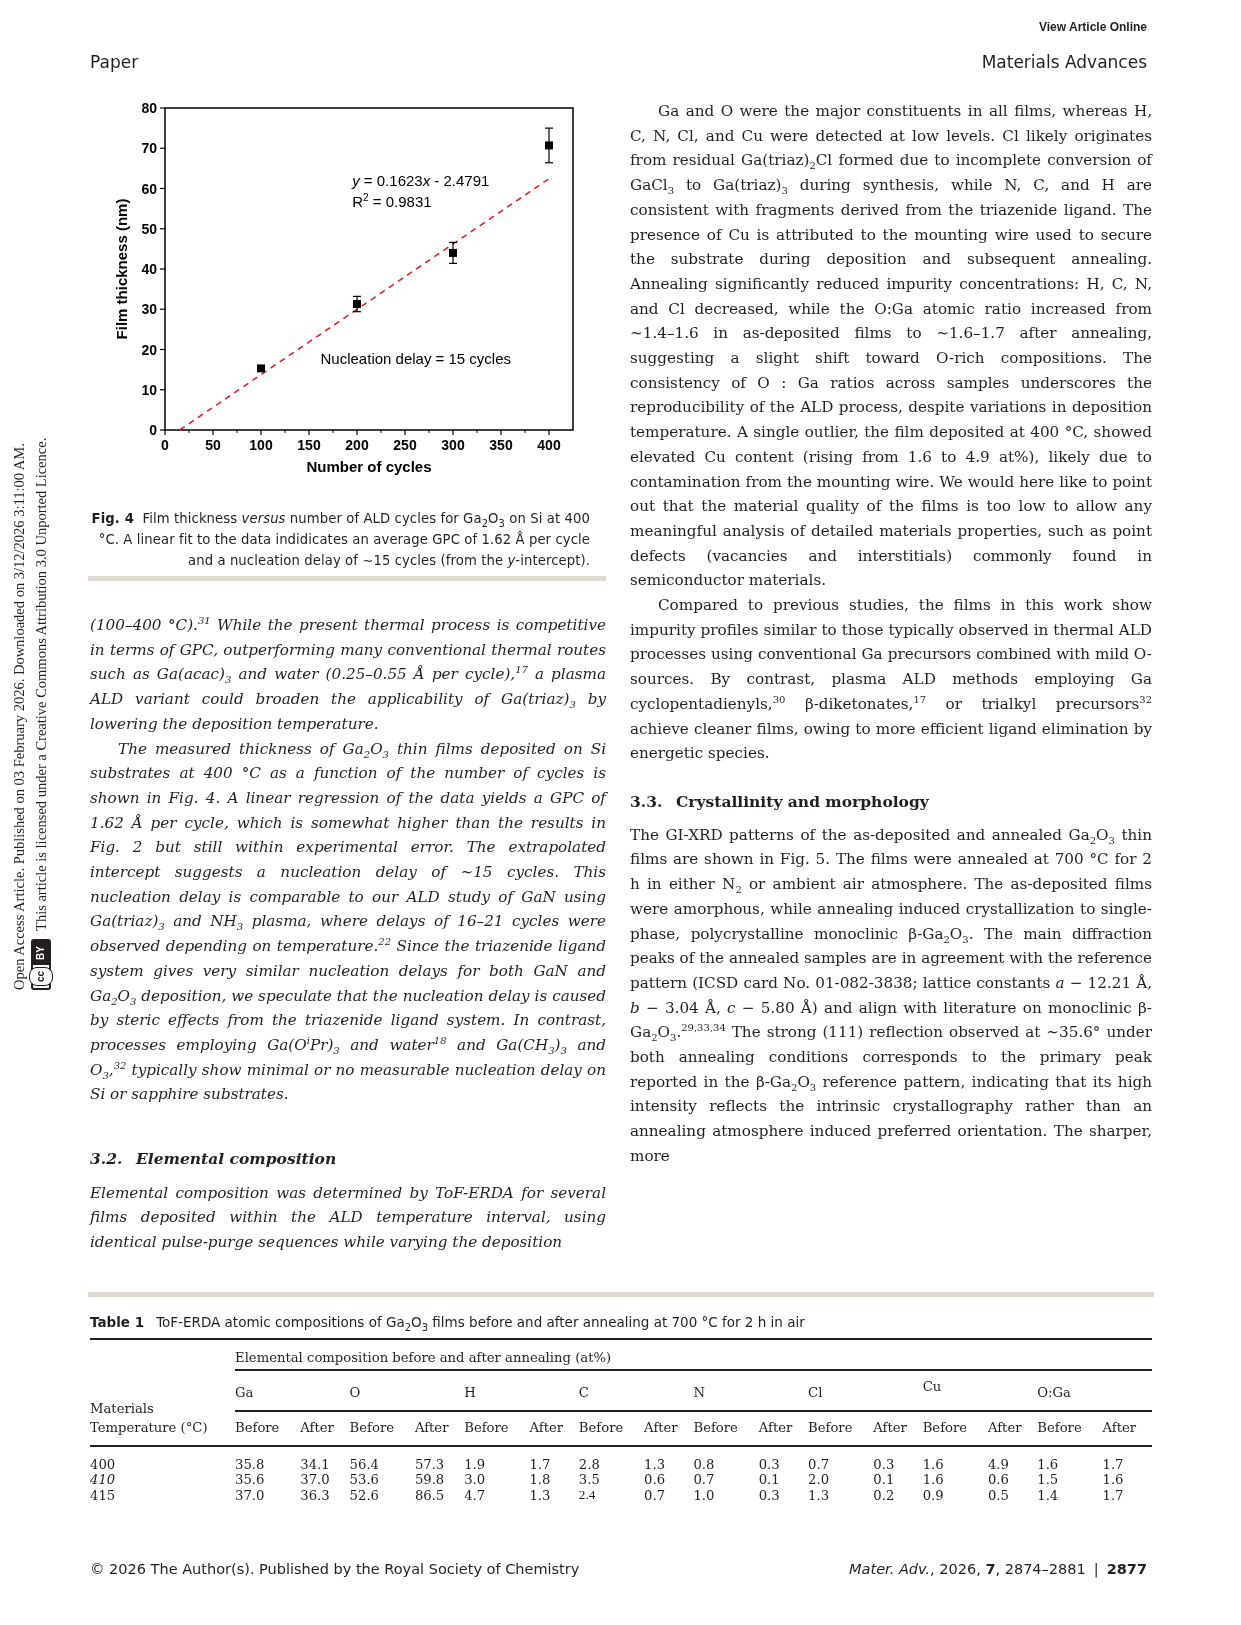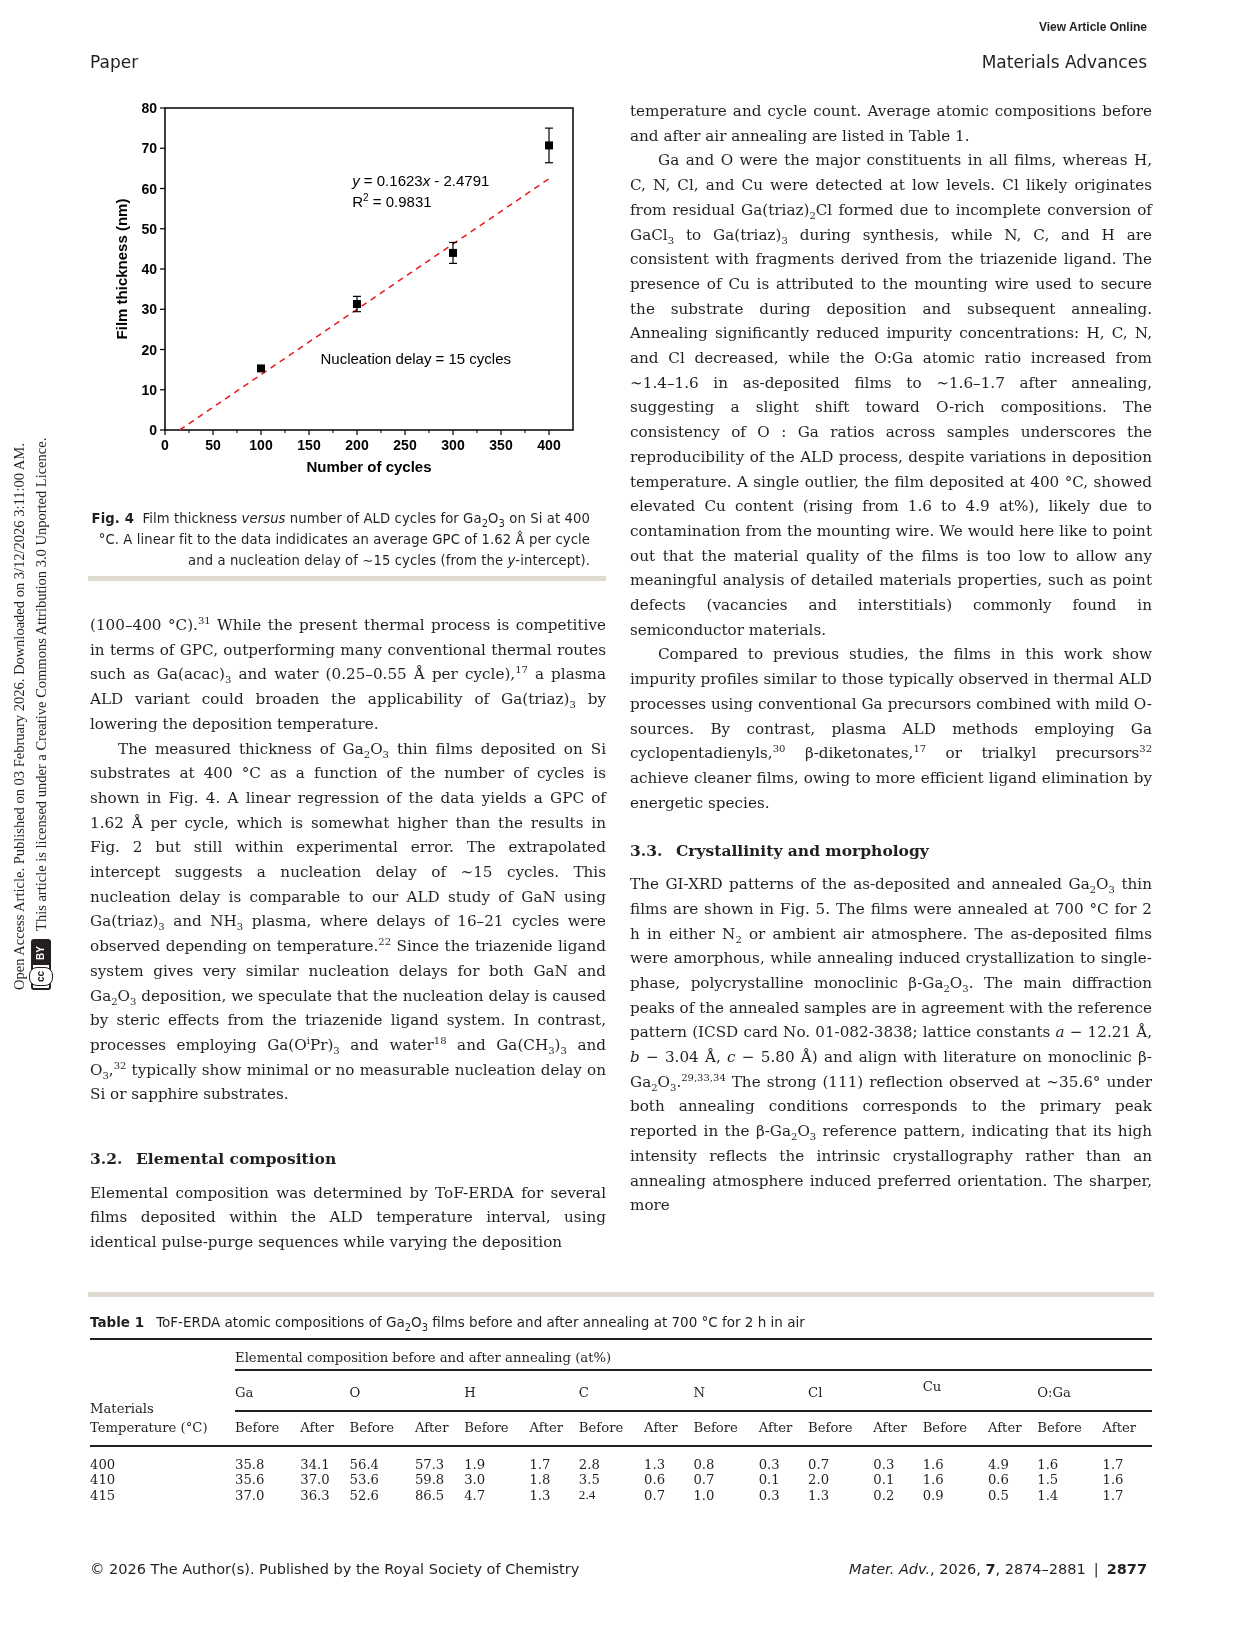--- a/index.html
+++ b/index.html
@@ -134,29 +134,28 @@
     <text id="x-label" class="chart-text" font-size="15" font-weight="bold" text-anchor="middle" x="254" y="372">Number of cycles</text>
     <text id="y-label" class="chart-text" font-size="15" font-weight="bold" text-anchor="middle" transform="translate(12,169) rotate(-90)">Film thickness (nm)</text>
   </svg>
 </div>
 
 <div class="fig-caption">
   <b>Fig. 4</b>&nbsp;&nbsp;<span>Film thickness </span><i>versus</i><span> number of ALD cycles for Ga</span><sub>2</sub><span>O</span><sub>3</sub><span> on Si at 400 °C. A linear fit to the data indidicates an average GPC of 1.62 Å per cycle and a nucleation delay of ∼15 cycles (from the </span><i>y</i><span>-intercept).</span>
 </div>
 <div class="rule-thick" style="left:88px; top:576px; width:518px;"></div>
 
-<div class="col" style="left:90px; top:613px; width:516px;">
+<div class="col" style="left:90px; top:613px; width:516px;font-style:italic;">
   <p><span>(100–400 °C).</span><sup>31</sup><span> While the present thermal process is competitive in terms of GPC, outperforming many conventional thermal routes such as Ga(acac)</span><sub>3</sub><span> and water (0.25–0.55 Å per cycle),</span><sup>17</sup><span> a plasma ALD variant could broaden the applicability of Ga(triaz)</span><sub>3</sub><span> by lowering the deposition temperature.</span></p>
   <p class="indent"><span>The measured thickness of Ga</span><sub>2</sub><span>O</span><sub>3</sub><span> thin films deposited on Si substrates at 400 °C as a function of the number of cycles is shown in Fig. 4. A linear regression of the data yields a GPC of 1.62 Å per cycle, which is somewhat higher than the results in Fig. 2 but still within experimental error. The extrapolated intercept suggests a nucleation delay of ∼15 cycles. This nucleation delay is comparable to our ALD study of GaN using Ga(triaz)</span><sub>3</sub><span> and NH</span><sub>3</sub><span> plasma, where delays of 16–21 cycles were observed depending on temperature.</span><sup>22</sup><span> Since the triazenide ligand system gives very similar nucleation delays for both GaN and Ga</span><sub>2</sub><span>O</span><sub>3</sub><span> deposition, we speculate that the nucleation delay is caused by steric effects from the triazenide ligand system. In contrast, processes employing Ga(O</span><sup>i</sup><span>Pr)</span><sub>3</sub><span> and water</span><sup>18</sup><span> and Ga(CH</span><sub>3</sub><span>)</span><sub>3</sub><span> and O</span><sub>3</sub><span>,</span><sup>32</sup><span> typically show minimal or no measurable nucleation delay on Si or sapphire substrates.</span></p>
   <h3 style="margin-top:40px; margin-bottom:9px;"><span class="num">3.2.</span><span>Elemental composition</span></h3>
   <p>Elemental composition was determined by ToF-ERDA for several films deposited within the ALD temperature interval, using identical pulse-purge sequences while varying the deposition</p>
 </div>
 
 <div class="col" style="left:630px; top:99px; width:522px;">
-  <p>temperature and cycle count. Average atomic compositions before and after air annealing are listed in Table 1.</p>
   <p class="indent"><span>Ga and O were the major constituents in all films, whereas H, C, N, Cl, and Cu were detected at low levels. Cl likely originates from residual Ga(triaz)</span><sub>2</sub><span>Cl formed due to incomplete conversion of GaCl</span><sub>3</sub><span> to Ga(triaz)</span><sub>3</sub><span> during synthesis, while N, C, and H are consistent with fragments derived from the triazenide ligand. The presence of Cu is attributed to the mounting wire used to secure the substrate during deposition and subsequent annealing. Annealing significantly reduced impurity concentrations: H, C, N, and Cl decreased, while the O:Ga atomic ratio increased from ∼1.4–1.6 in as-deposited films to ∼1.6–1.7 after annealing, suggesting a slight shift toward O-rich compositions. The consistency of O : Ga ratios across samples underscores the reproducibility of the ALD process, despite variations in deposition temperature. A single outlier, the film deposited at 400 °C, showed elevated Cu content (rising from 1.6 to 4.9 at%), likely due to contamination from the mounting wire. We would here like to point out that the material quality of the films is too low to allow any meaningful analysis of detailed materials properties, such as point defects (vacancies and interstitials) commonly found in semiconductor materials.</span></p>
   <p class="indent"><span>Compared to previous studies, the films in this work show impurity profiles similar to those typically observed in thermal ALD processes using conventional Ga precursors combined with mild O-sources. By contrast, plasma ALD methods employing Ga cyclopentadienyls,</span><sup>30</sup><span> β-diketonates,</span><sup>17</sup><span> or trialkyl precursors</span><sup>32</sup><span> achieve cleaner films, owing to more efficient ligand elimination by energetic species.</span></p>
   <h3 style="margin-top:24px; margin-bottom:8px;"><span class="num">3.3.</span><span>Crystallinity and morphology</span></h3>
   <p><span>The GI-XRD patterns of the as-deposited and annealed Ga</span><sub>2</sub><span>O</span><sub>3</sub><span> thin films are shown in Fig. 5. The films were annealed at 700 °C for 2 h in either N</span><sub>2</sub><span> or ambient air atmosphere. The as-deposited films were amorphous, while annealing induced crystallization to single-phase, polycrystalline monoclinic β-Ga</span><sub>2</sub><span>O</span><sub>3</sub><span>. The main diffraction peaks of the annealed samples are in agreement with the reference pattern (ICSD card No. 01-082-3838; lattice constants </span><i>a</i><span> − 12.21 Å, </span><i>b</i><span> − 3.04 Å, </span><i>c</i><span> − 5.80 Å) and align with literature on monoclinic β-Ga</span><sub>2</sub><span>O</span><sub>3</sub><span>.</span><sup>29,33,34</sup><span> The strong (111) reflection observed at ∼35.6° under both annealing conditions corresponds to the primary peak reported in the β-Ga</span><sub>2</sub><span>O</span><sub>3</sub><span> reference pattern, indicating that its high intensity reflects the intrinsic crystallography rather than an annealing atmosphere induced preferred orientation. The sharper, more</span></p>
 </div>
 
 <div class="rule-thick" style="left:88px; top:1292px; width:1066px;"></div>
 <div class="table-caption">
   <b>Table 1</b><span>ToF-ERDA atomic compositions of Ga</span><sub>2</sub><span>O</span><sub>3</sub><span> films before and after annealing at 700 °C for 2 h in air</span>
 </div>
@@ -213,21 +212,21 @@
         <td style="padding-top: 10px;">0.8</td>
         <td style="padding-top: 10px;">0.3</td>
         <td style="padding-top: 10px;">0.7</td>
         <td style="padding-top: 10px;">0.3</td>
         <td style="padding-top: 10px;">1.6</td>
         <td style="padding-top: 10px;">4.9</td>
         <td style="padding-top: 10px;">1.6</td>
         <td style="padding-top: 10px;">1.7</td>
       </tr>
       <tr>
-        <td style="padding-top: 0px;">410</td>
+        <td style="padding-top: 0px; font-style: italic;">410</td>
         <td style="padding-top: 0px;">35.6</td>
         <td style="padding-top: 0px;">37.0</td>
         <td style="padding-top: 0px;">53.6</td>
         <td style="padding-top: 0px;">59.8</td>
         <td style="padding-top: 0px;">3.0</td>
         <td style="padding-top: 0px;">1.8</td>
         <td style="padding-top: 0px;">3.5</td>
         <td style="padding-top: 0px;">0.6</td>
         <td style="padding-top: 0px;">0.7</td>
         <td style="padding-top: 0px;">0.1</td>

